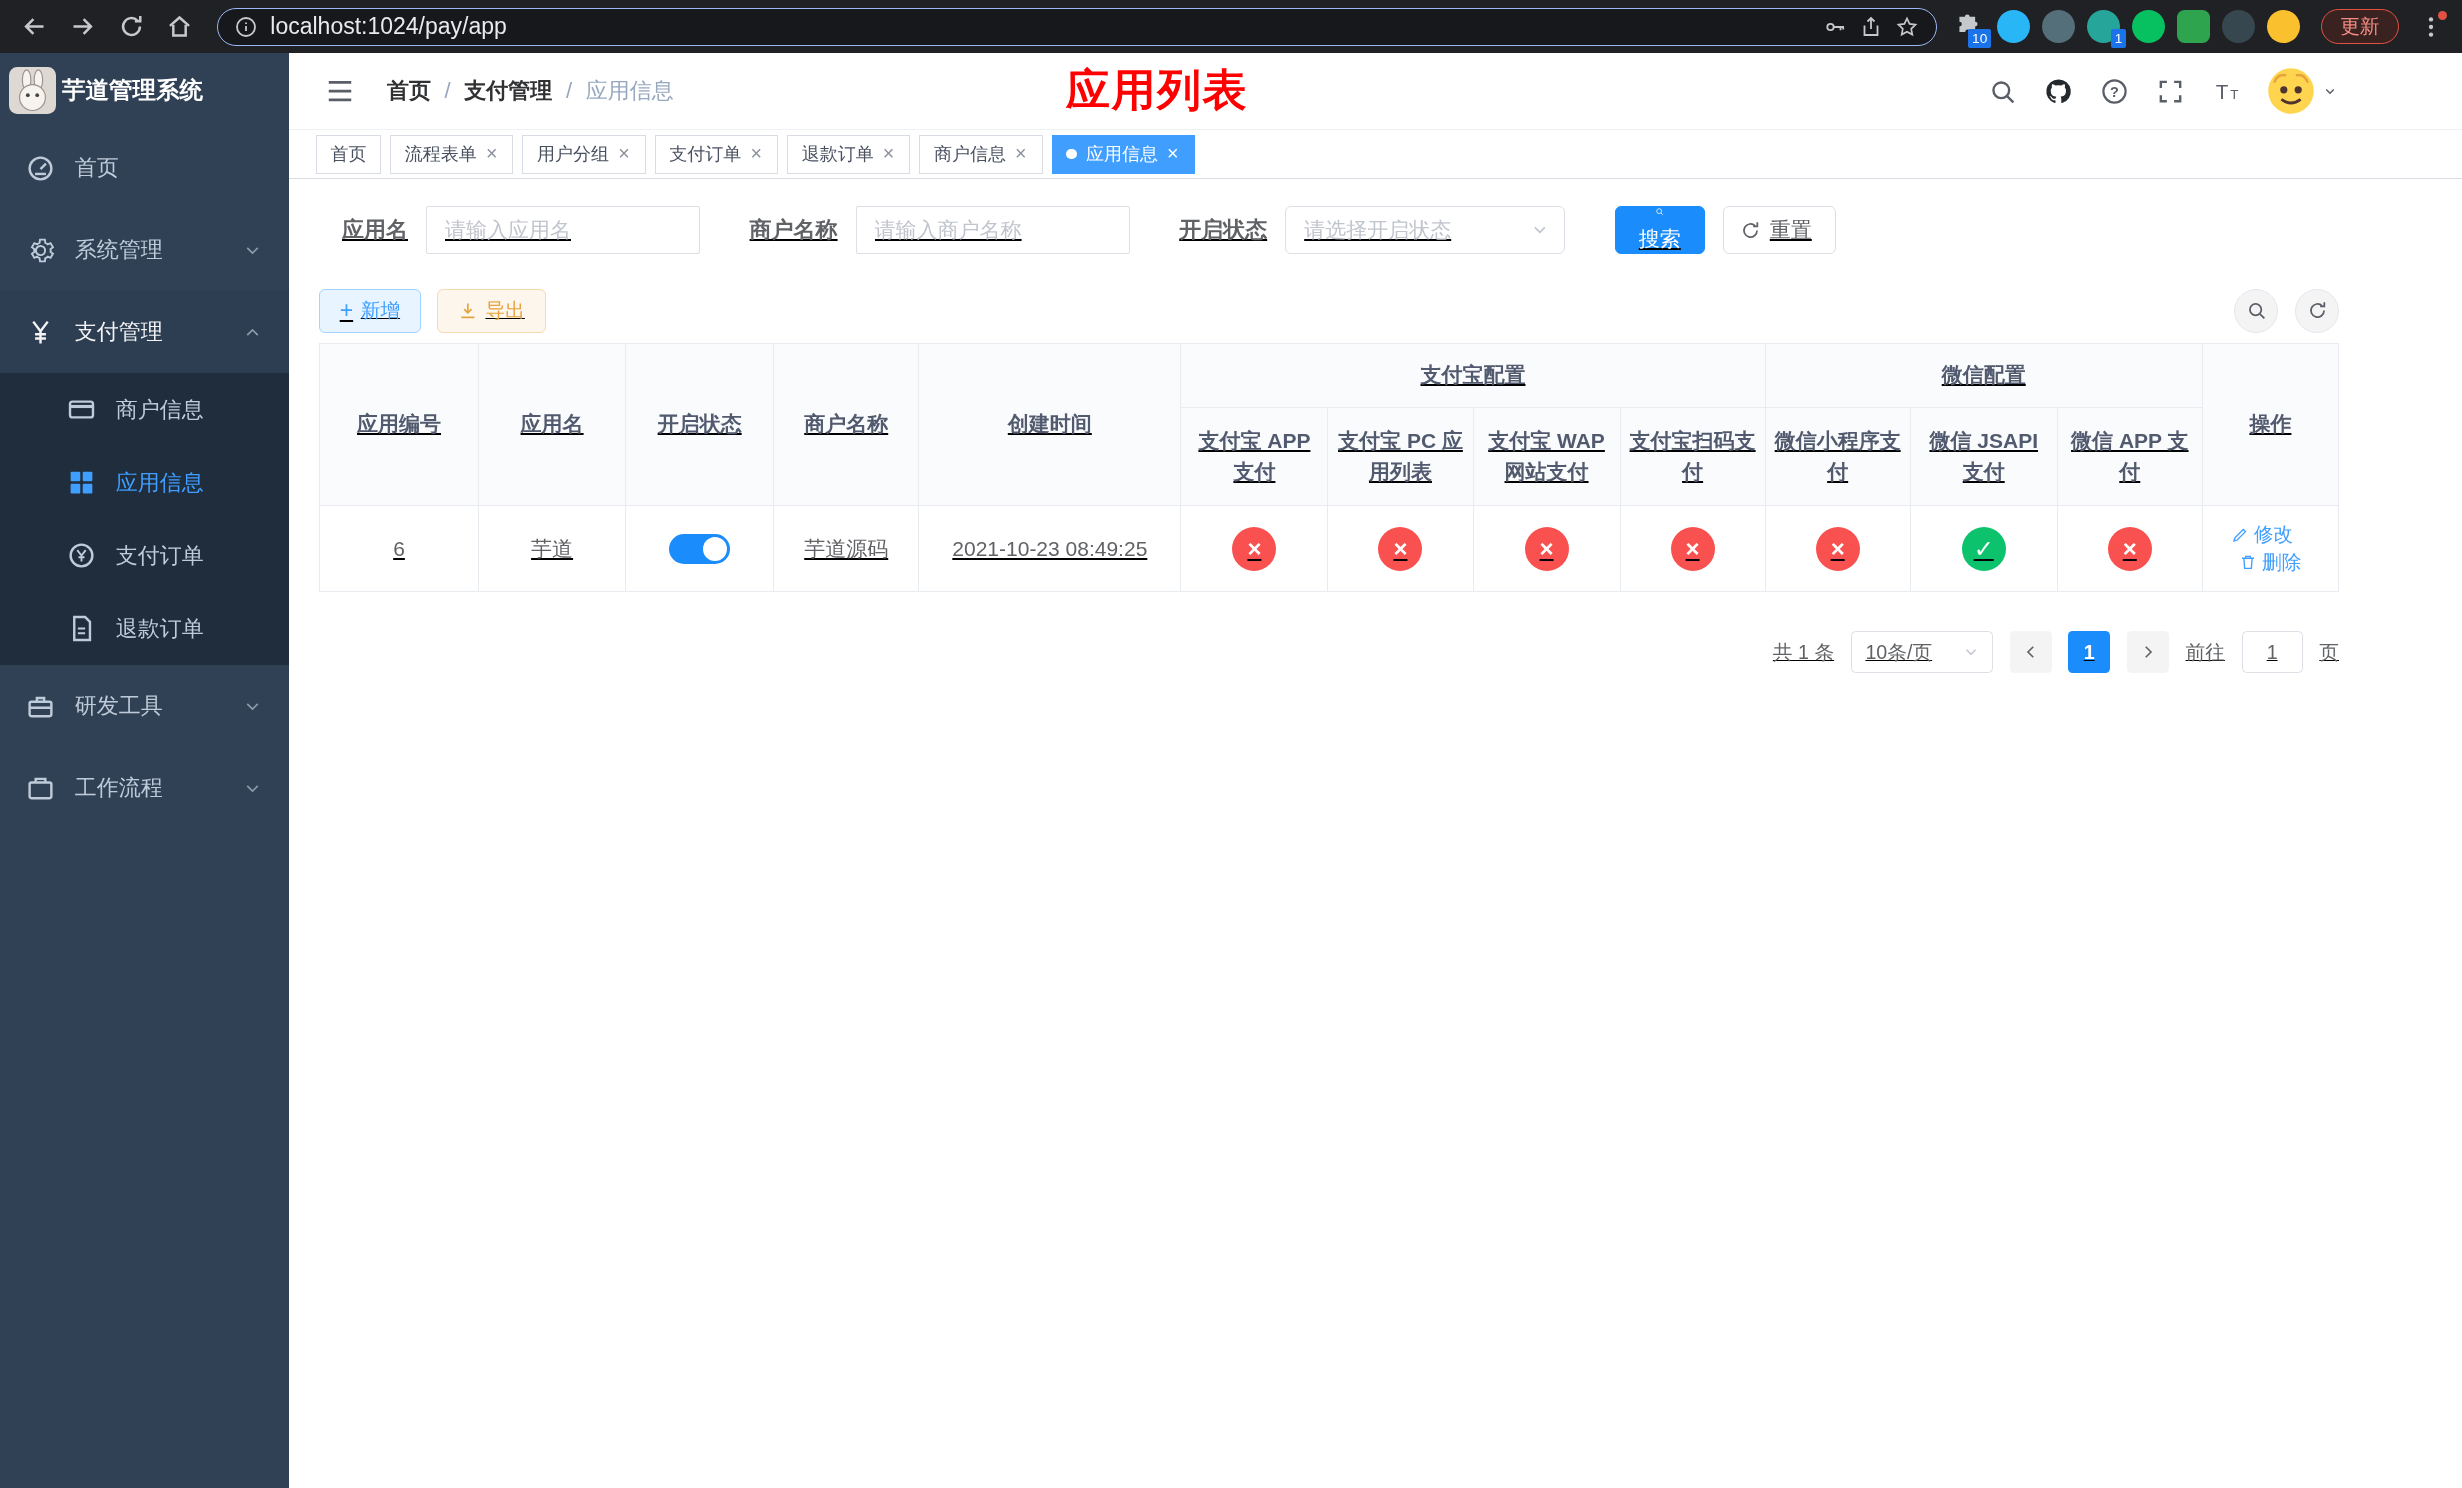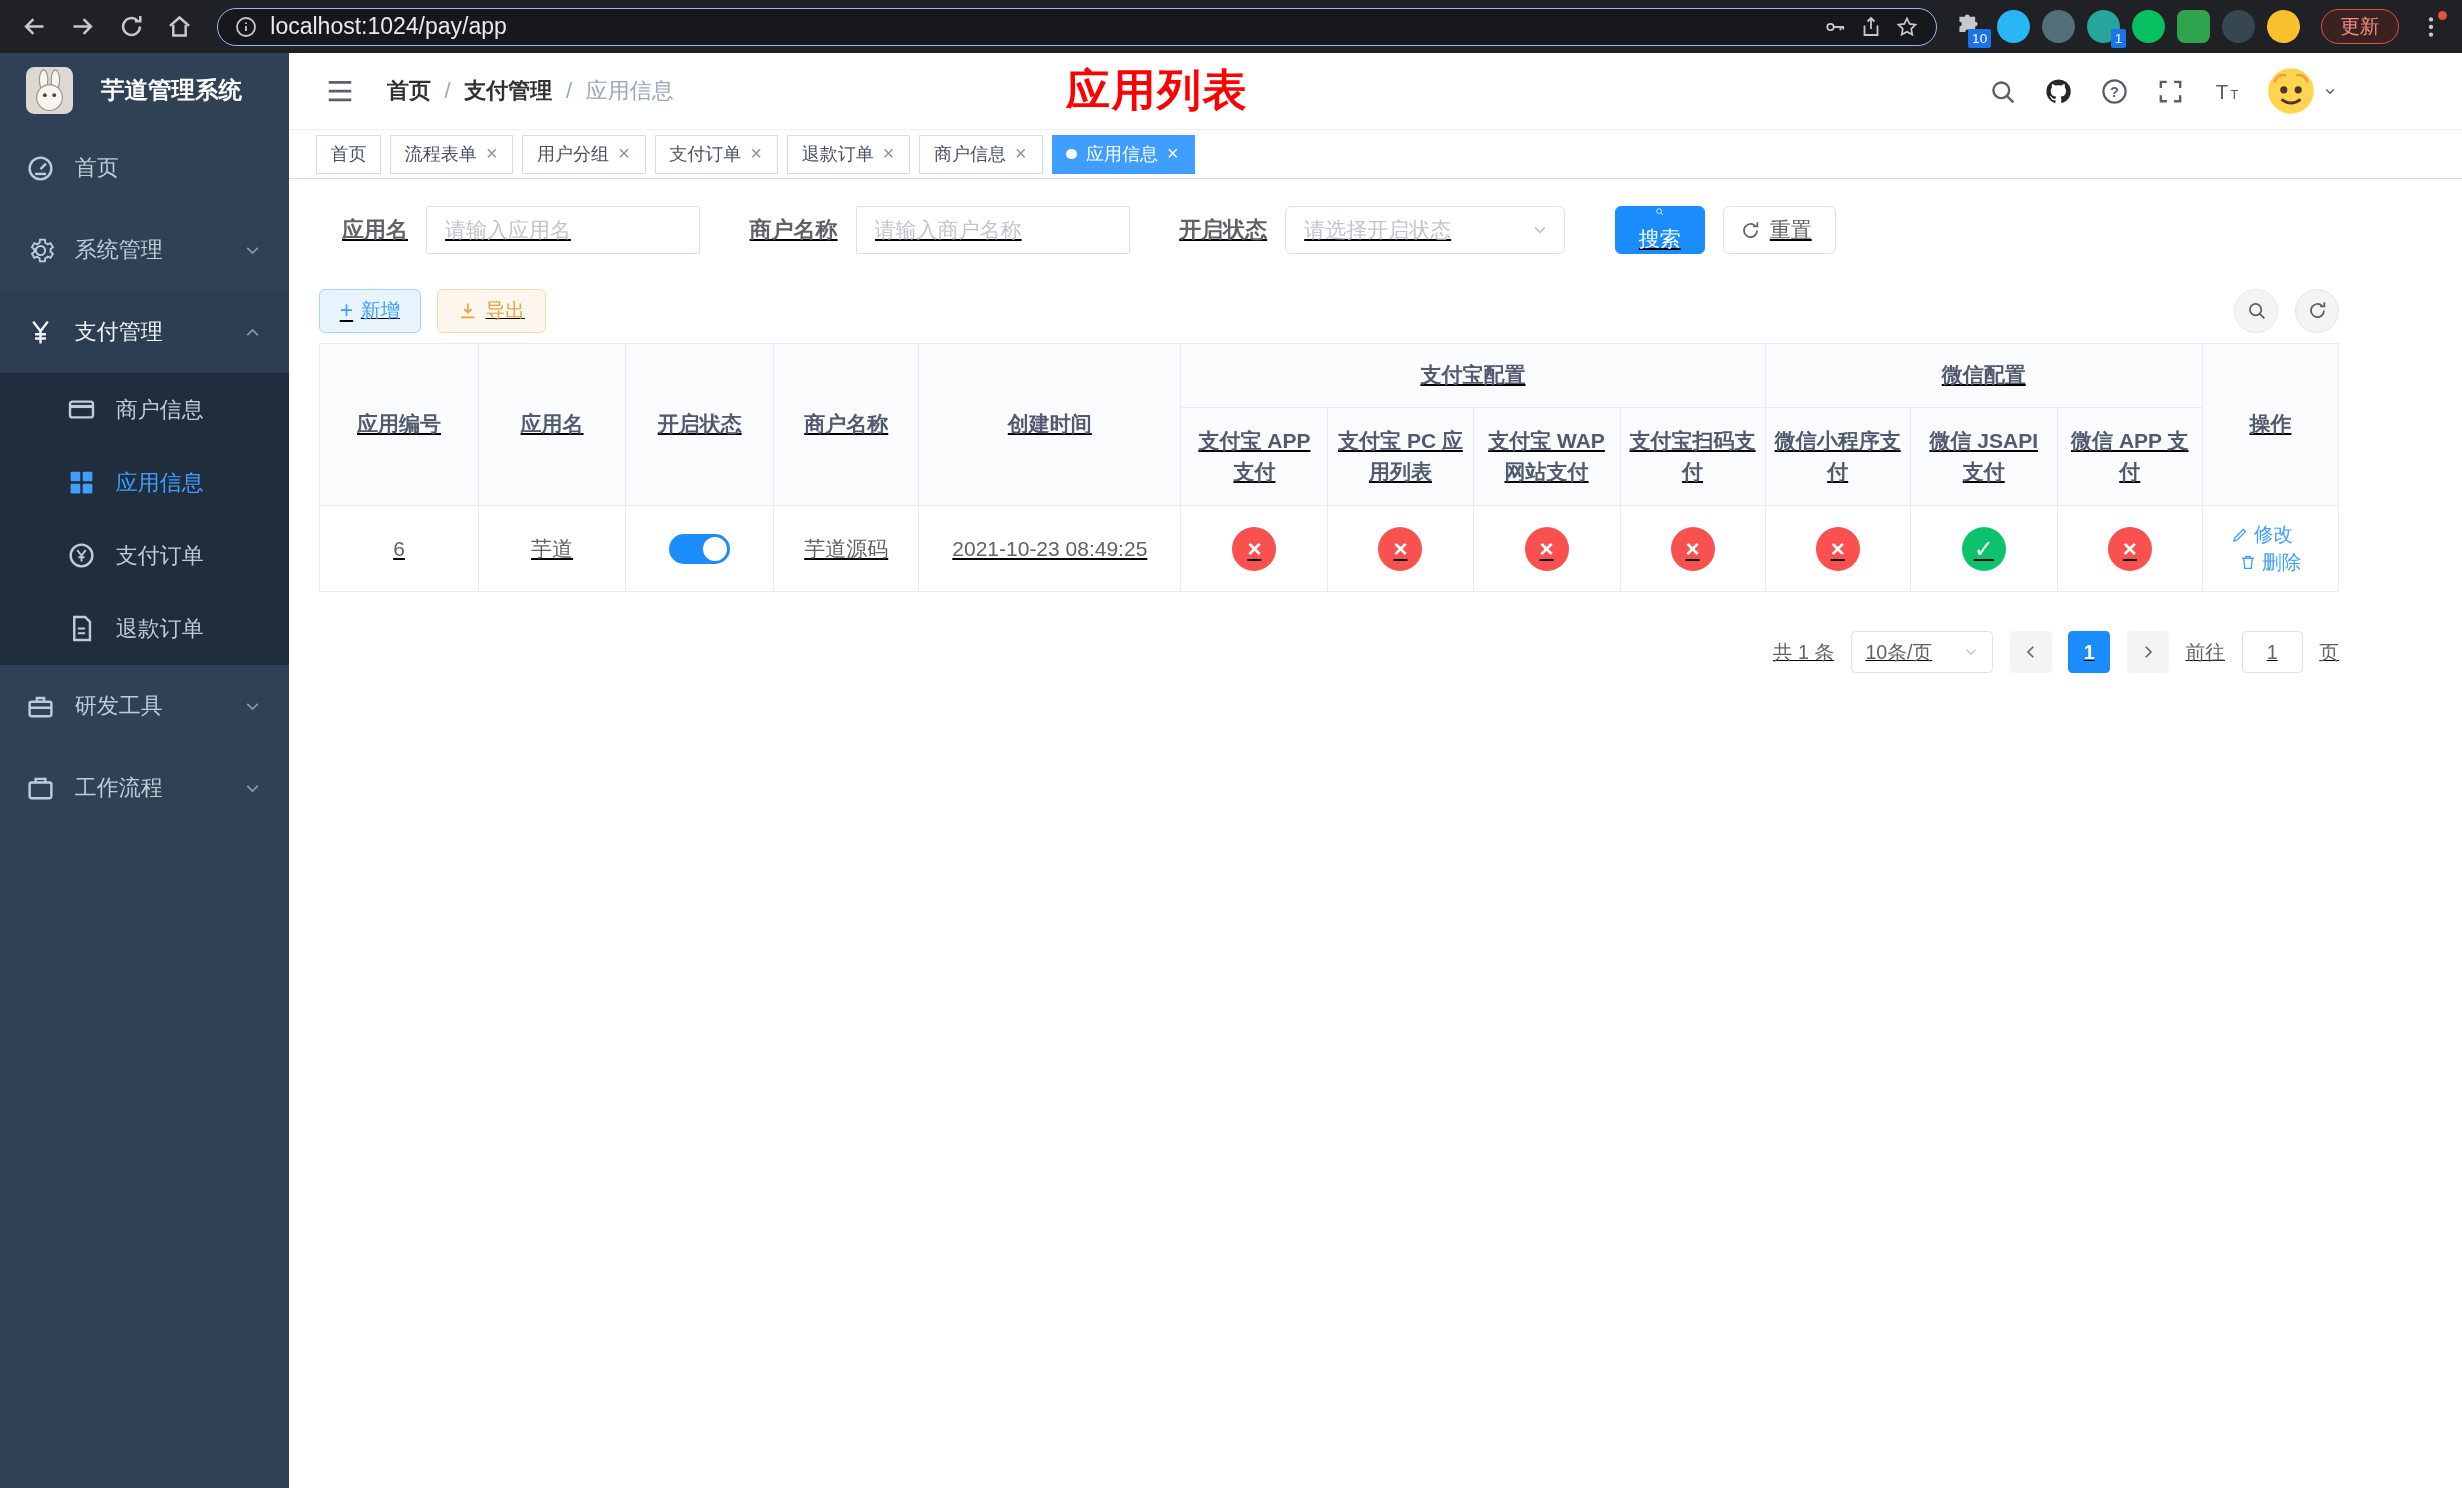--- a/index.html
+++ b/index.html
@@ -34,21 +34,21 @@
     align-items:center; margin:0 9px; }
   .menu-dots { position:relative; width:38px; height:38px; display:flex; align-items:center;
     justify-content:center; }
   .menu-dots svg { width:26px; height:26px; }
   .menu-dots .dot { position:absolute; top:3px; right:3px; width:9px; height:9px;
     border-radius:50%; background:#e25142; }
 
   
   .sidebar { position:absolute; left:0; top:53px; width:289px; height:1436px;
     background:#304156; }
-  .logo-row { height:74px; display:flex; align-items:center; padding-left:26px; gap:28px; }
+  .logo-row { height:74px; display:flex; align-items:center; padding-left:9px; gap:6px; }
   .logo-avatar { width:47px; height:47px; flex:0 0 auto; }
   .logo-avatar svg { width:47px; height:47px; }
   .logo-title { color:#fff; font-size:23.5px; font-weight:bold; white-space:nowrap; }
   .menu-item { height:82px; display:flex; align-items:center; padding:0 26px;
     color:#bfcbd9; font-size:22px; gap:19.7px; cursor:pointer; }
   .menu-item .mi-icon { width:29px; height:29px; flex:0 0 auto; }
   .menu-item .mi-icon svg { width:29px; height:29px; }
   .menu-item .chev { margin-left:auto; width:21px; height:21px; color:#8d9aa8; }
   .menu-item .chev svg { width:21px; height:21px; }
   .menu-item.open-parent { color:#f4f4f5; background:#2d3e53; }

